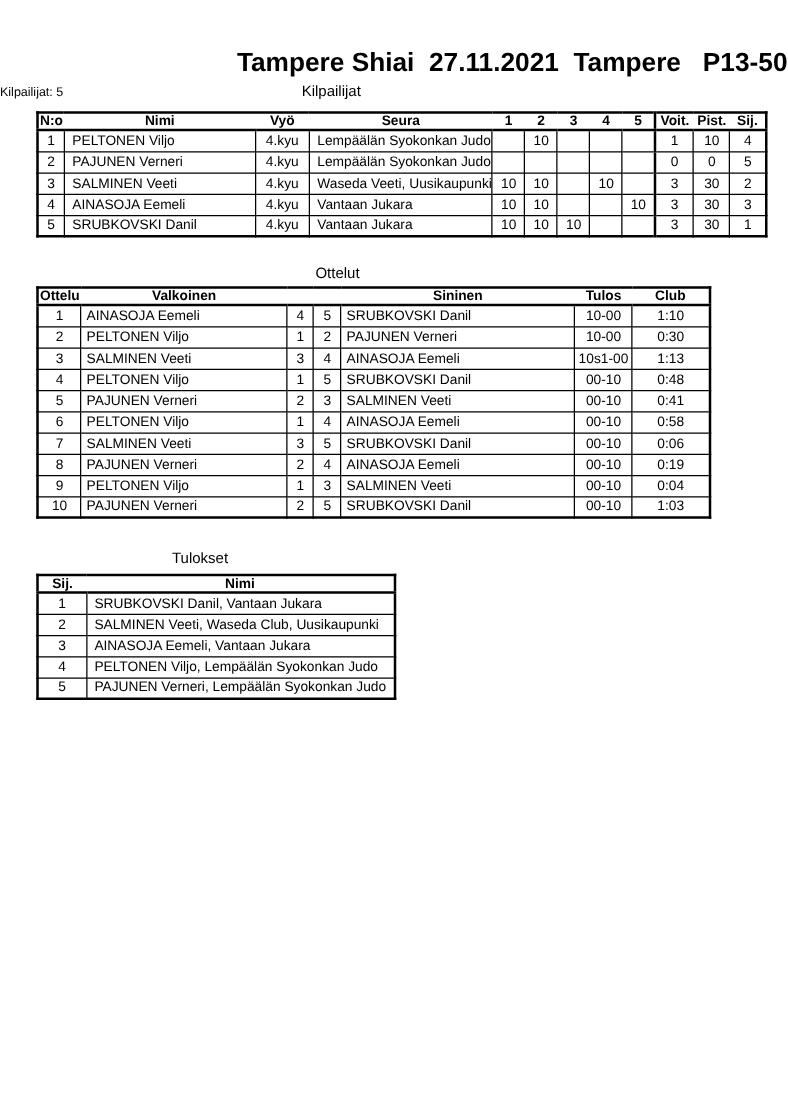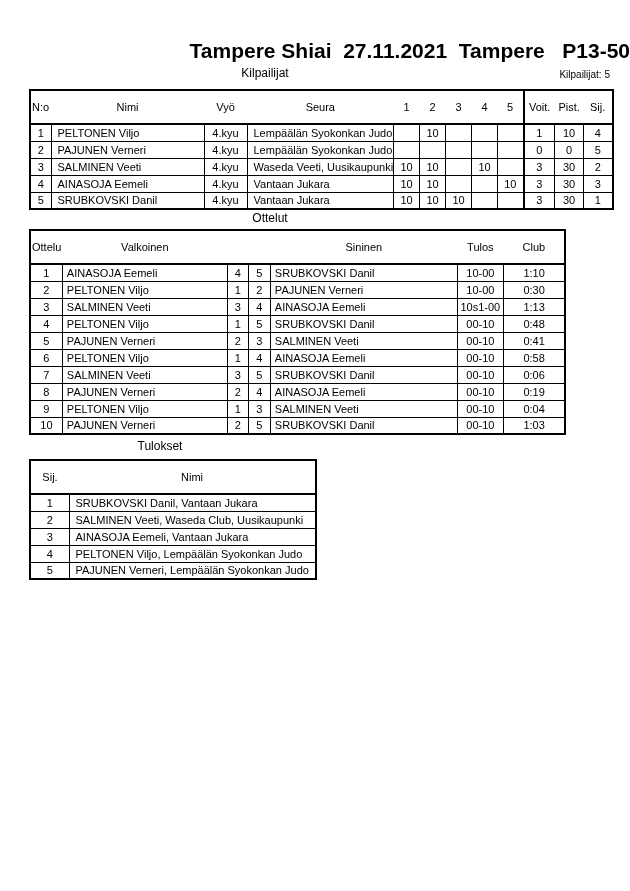--- a/index.html
+++ b/index.html
@@ -20,35 +20,35 @@
   .sec-cap {
     position: absolute;
     font-weight: normal; font-size: 12px; line-height: 13px;
     text-align: center; white-space: pre;
   }
   #cap-kilpailijat { top: 67px; left: 0; width: 530px; }
   #cap-ottelut     { top: 212px; left: 0; width: 540px; }
   #cap-tulokset    { top: 440px; left: 0; width: 320px; }
   .count-label {
     position: absolute; top: 69px; left: 0; width: 610px;
-    text-align: right; font-size: 10px; line-height: 11px;
+    font-size: 10px; line-height: 11px;
   }
   table {
     position: absolute; left: 29px;
     border-collapse: collapse; table-layout: fixed;
     background: #fff;
     border: 2px solid #000;
   }
   #t-kilpailijat { top: 89px; }
   #t-ottelut     { top: 229px; }
   #t-tulokset    { top: 459px; }
   th {
     border: none; border-bottom: 2px solid #000;
-    font-weight: normal; font-size: 11px;
-    height: 34px; padding: 0 1px;
+    font-weight: bold; font-size: 11px;
+    height: 14px; padding: 0 1px;
     white-space: nowrap; overflow: visible;
     text-align: center;
   }
   td {
     border: 1px solid #000;
     font-size: 11px; height: 17px; padding: 0;
     white-space: nowrap; overflow: visible;
     vertical-align: middle;
   }
   .c { text-align: center; }

